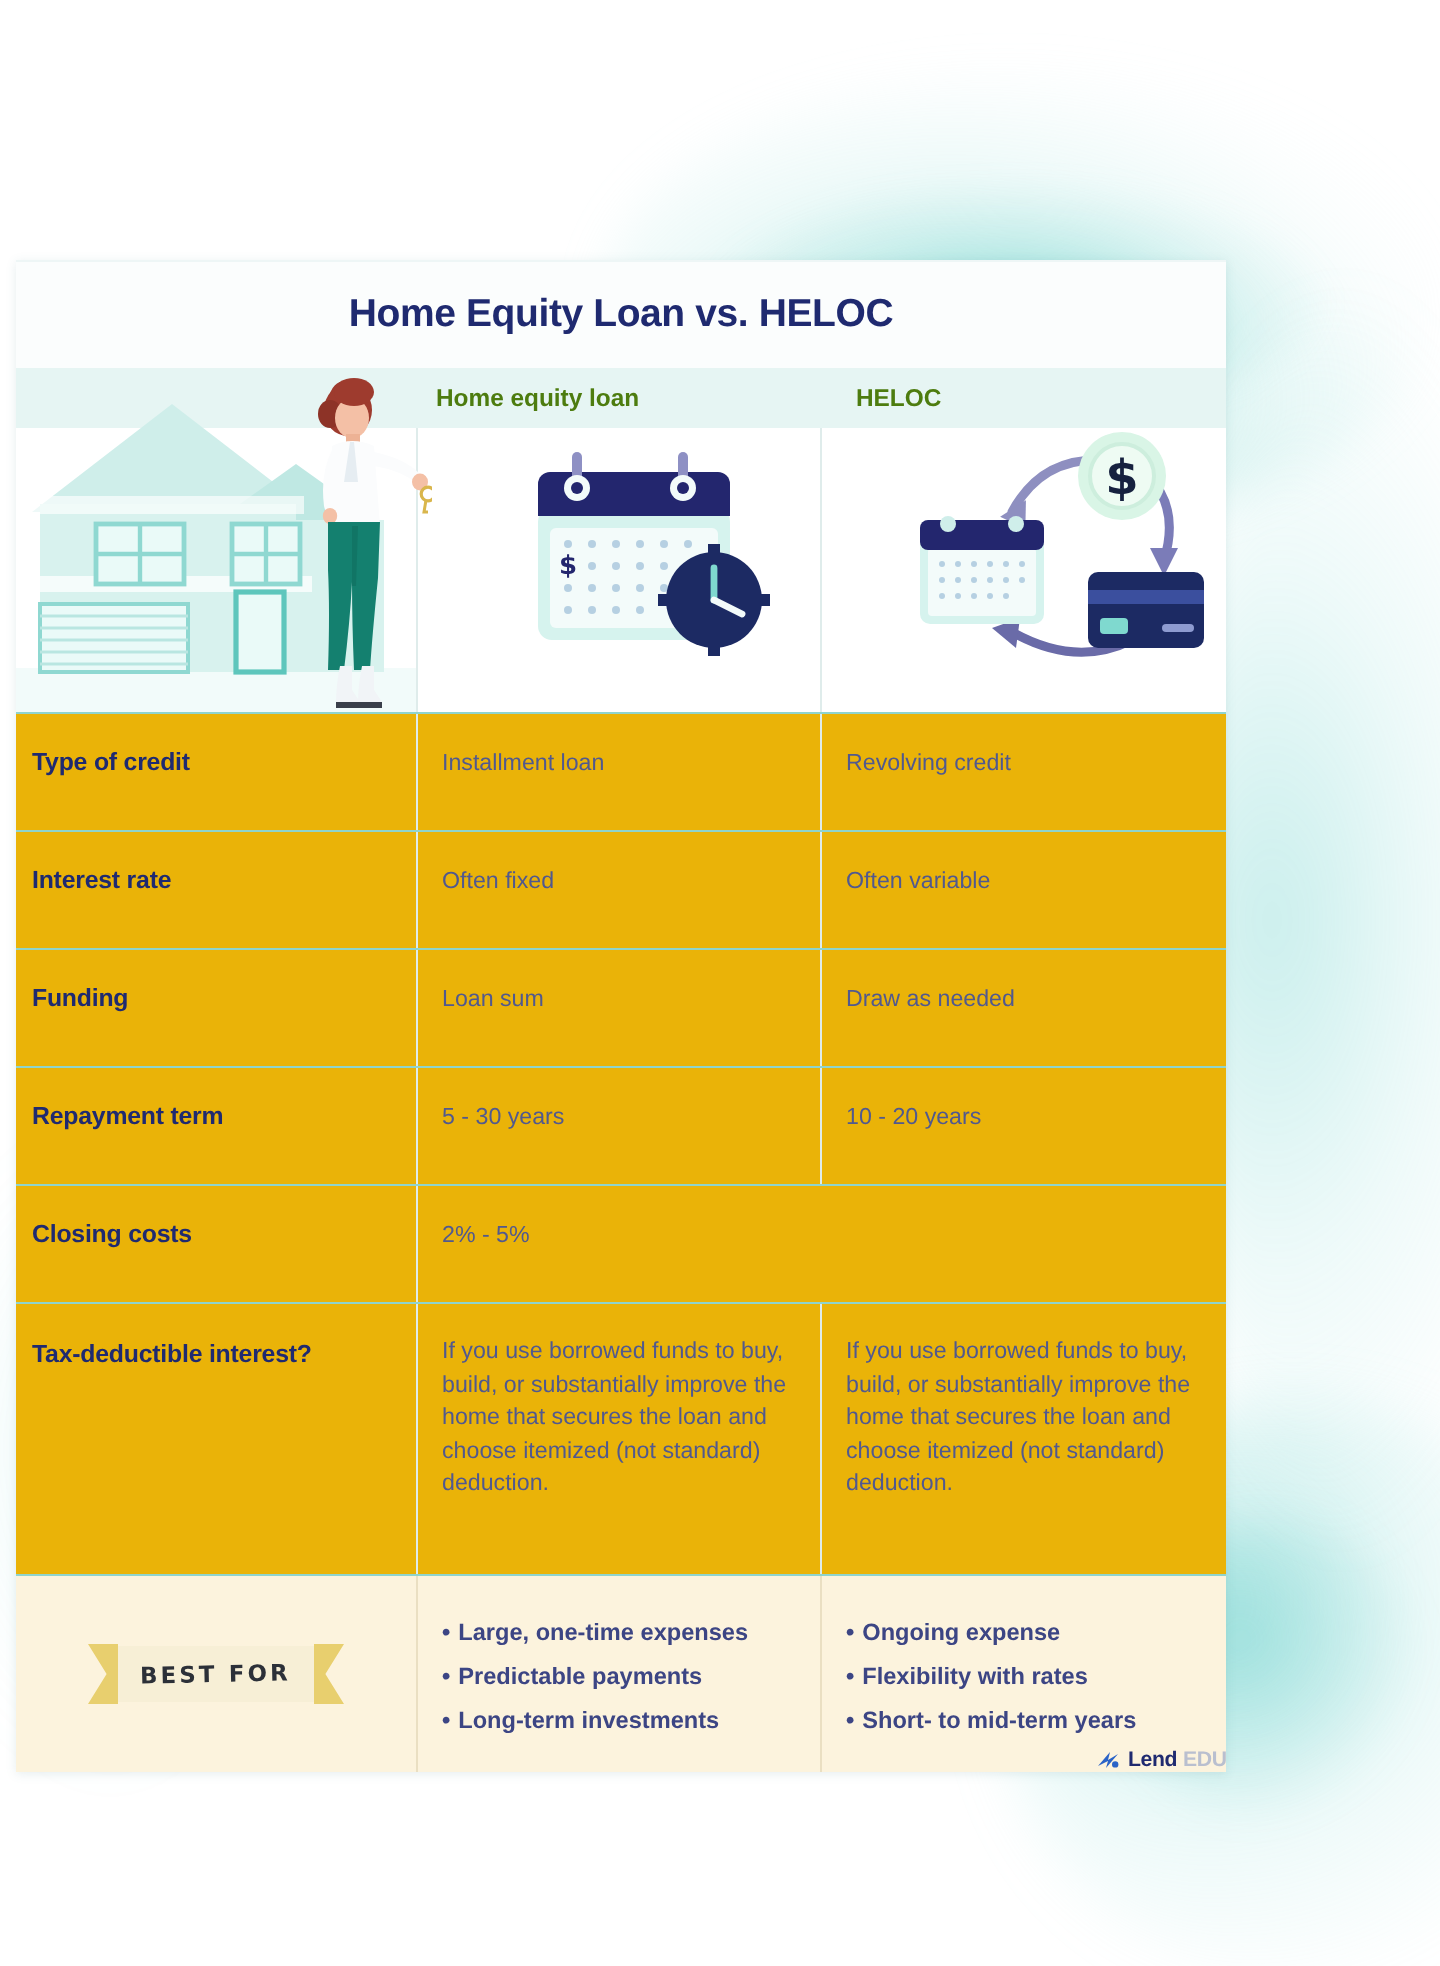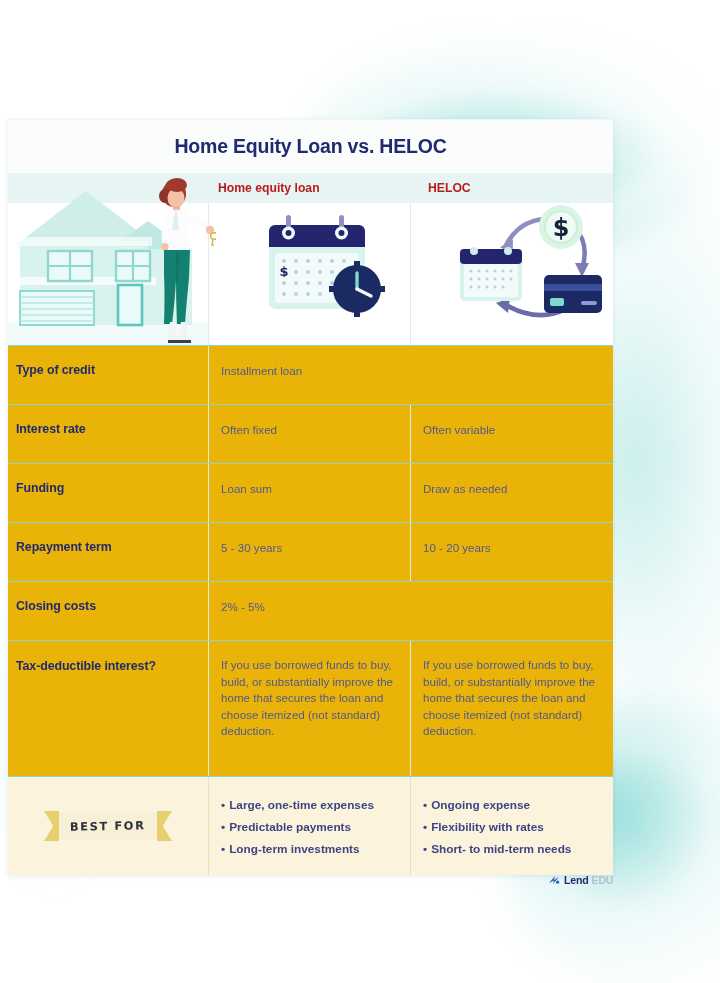--- a/index.html
+++ b/index.html
@@ -68,21 +68,21 @@
     background: radial-gradient(ellipse at 70% 50%,
         rgba(120,215,210,0.16) 0%,
         rgba(255,255,255,0) 72%);
     filter: blur(16px);
   }
 
   
   #card {
     position: absolute;
     left: 8px;
-    top: 119px;
+    top: 130px;
     width: 605px;
     background: #ffffff;
     box-shadow: 0 1px 5px rgba(60,120,130,0.13);
   }
 
   
   .title-band {
     height: 53px;
     background: #fbfdfd;
     display: flex;
@@ -109,21 +109,21 @@
     background: #e6f5f3;
   }
   .hero-head .hcell {
     position: absolute;
     top: 0;
     height: 30px;
     display: flex;
     align-items: center;
     font-size: 12.2px;
     font-weight: bold;
-    color: #b91c1c;
+    color: #4d7c0f;
   }
   .hero-head .hcell.c1 { left: 210px; }
   .hero-head .hcell.c2 { left: 420px; }
 
   .hero-body {
     position: absolute;
     left: 0; top: 30px; right: 0; bottom: 0;
     background: #ffffff;
   }
   .vline {
@@ -473,20 +473,21 @@
           <rect x="133" y="96" width="16" height="4" rx="2" fill="#8e9bd0"></rect>
         </svg>
       </div>
     </div>
 
     <div class="rows">
 
       <div class="row short">
         <div class="cell label">Type of credit</div>
         <div class="cell val">Installment loan</div>
+        <div class="cell val">Revolving credit</div>
       </div>
 
       <div class="row short">
         <div class="cell label">Interest rate</div>
         <div class="cell val">Often fixed</div>
         <div class="cell val">Often variable</div>
       </div>
 
       <div class="row short">
         <div class="cell label">Funding</div>
@@ -527,21 +528,21 @@
           <li><span class="bul">•</span><span>Large, one-time expenses</span></li>
           <li><span class="bul">•</span><span>Predictable payments</span></li>
           <li><span class="bul">•</span><span>Long-term investments</span></li>
         </ul>
       </div>
 
       <div class="cell list">
         <ul>
           <li><span class="bul">•</span><span>Ongoing expense</span></li>
           <li><span class="bul">•</span><span>Flexibility with rates</span></li>
-          <li><span class="bul">•</span><span>Short- to mid-term needs</span></li>
+          <li><span class="bul">•</span><span>Short- to mid-term years</span></li>
         </ul>
       </div>
     </div>
   </div>
 
   <div class="logo">
     <svg class="mark" width="13" height="12" viewBox="0 0 13 12">
       <path d="M1 9 L7 2 L6 6 L11 3 L5 10 L6 6.5 Z" fill="#2a63c7"></path>
       <circle cx="9.6" cy="8.2" r="1.6" fill="#2a63c7"></circle>
     </svg>

